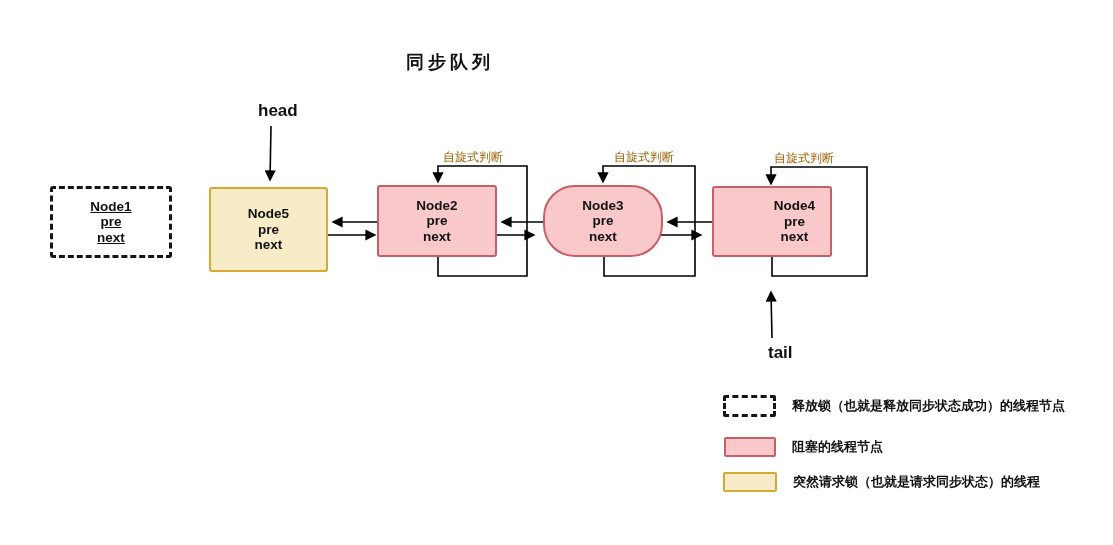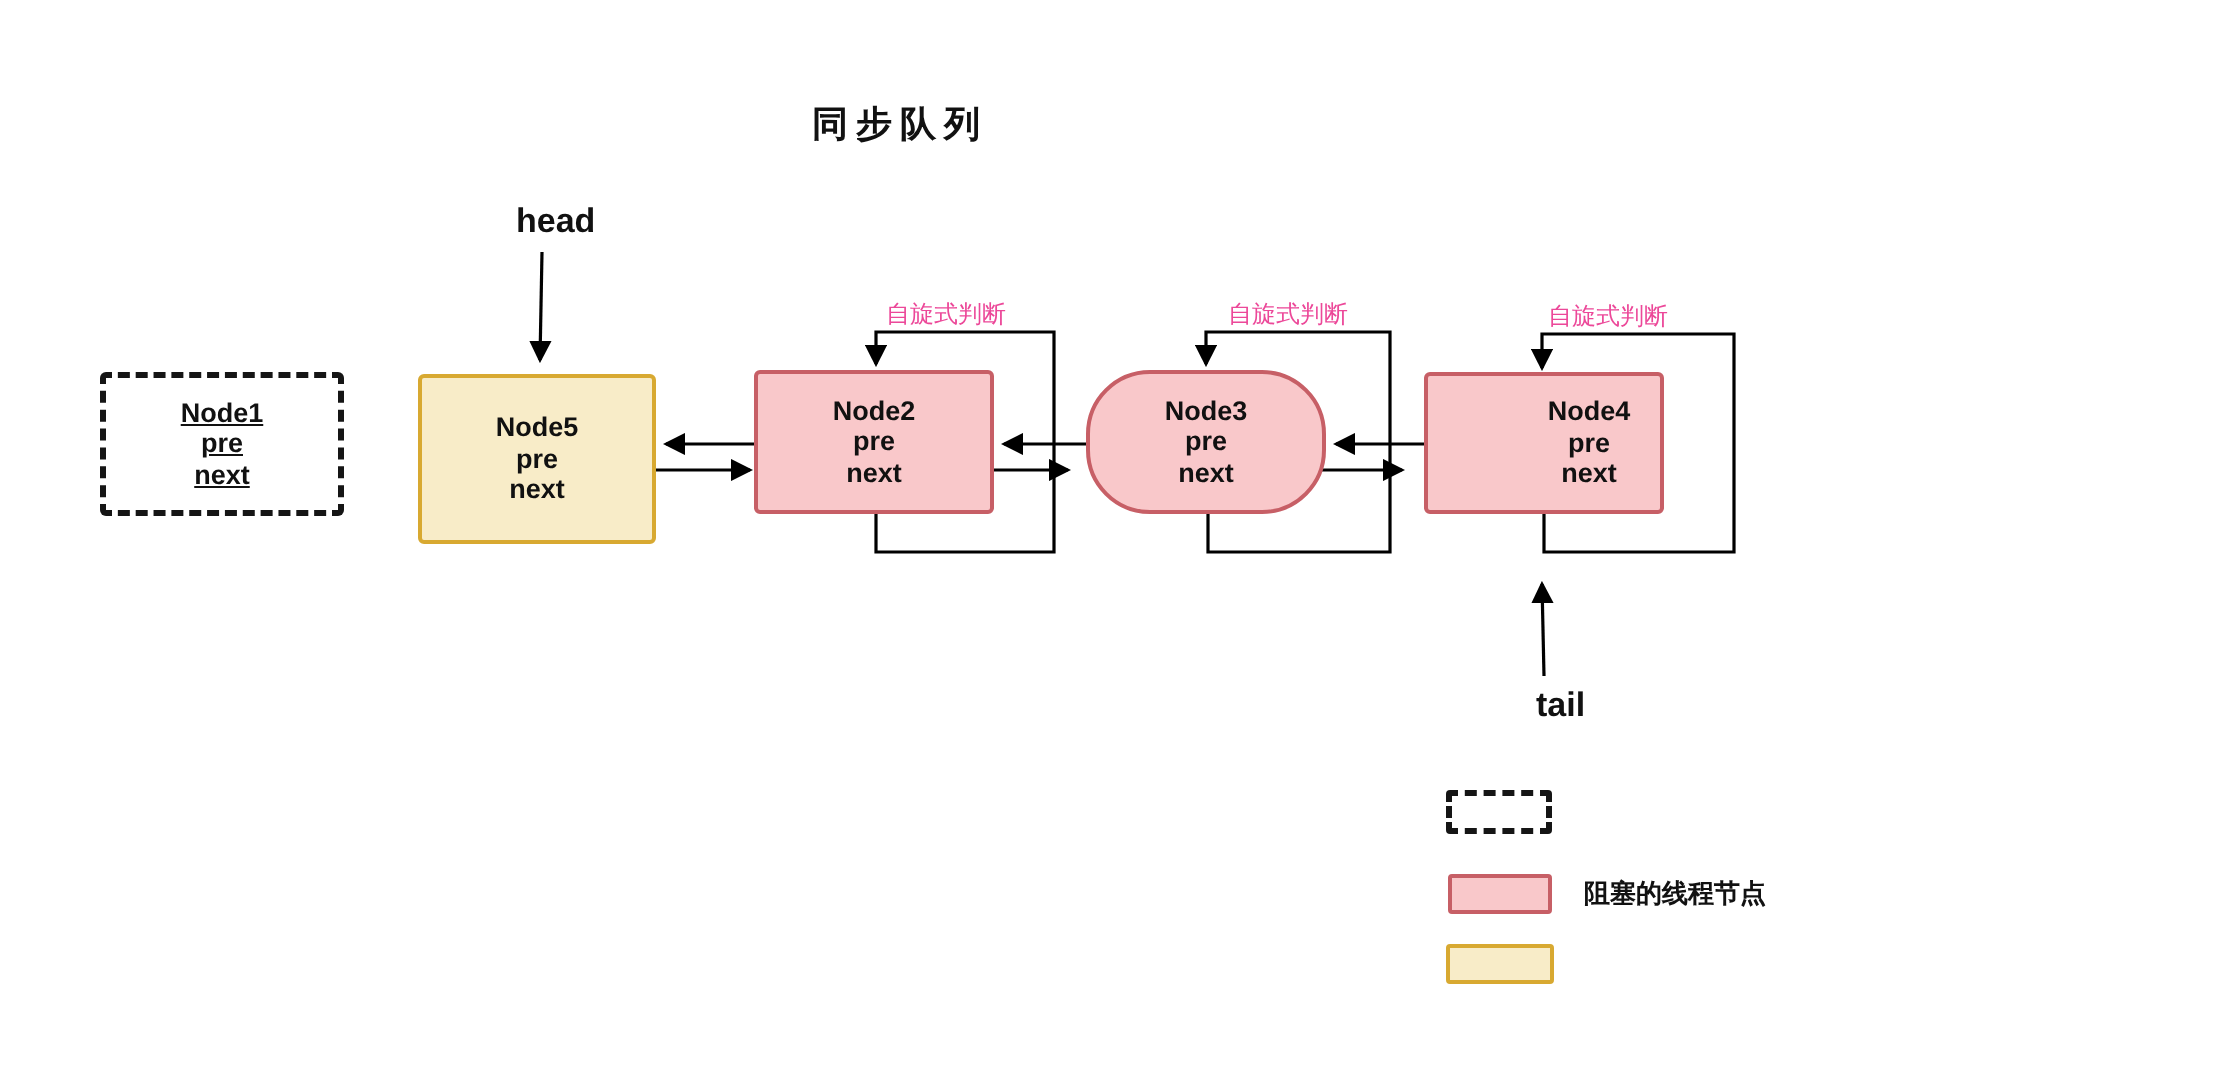--- a/index.html
+++ b/index.html
@@ -20,21 +20,21 @@
 
   .node{
     box-sizing:border-box;border-radius:3px;
     display:flex;flex-direction:column;justify-content:center;align-items:center;
     text-align:center;line-height:15.5px;font-size:13.5px;font-weight:bold;
   }
   .node.released{background:#ffffff;border:3px dashed #151515;}
   .node.blocked{background:#f9c8ca;border:2.5px solid #c75f66;}
   .node.requesting{background:#f8ecc8;border:2.5px solid #d8a931;}
 
-  .spin-label{font-size:12px;color:#ec4899;}
+  .spin-label{font-size:12px;color:#a16207;}
 
   .legend-row{display:flex;align-items:center;}
   .legend-swatch{box-sizing:border-box;border-radius:2px;flex:0 0 auto;}
   .legend-swatch.released{width:53px;height:22px;background:#fff;border:3px dashed #151515;}
   .legend-swatch.blocked{width:52px;height:20px;background:#f9c8ca;border:2.5px solid #c75f66;}
   .legend-swatch.requesting{width:54px;height:20px;background:#f8ecc8;border:2.5px solid #d8a931;}
   .legend-label{margin-left:16px;font-size:13px;font-weight:bold;white-space:nowrap;}
 </style>
 </head>
 <body>
@@ -98,20 +98,22 @@
 </div>
 
 <div class="abs node blocked" style="left:712px;top:186px;width:120px;height:71px;padding-left:45px;">
   <div>Node4</div>
   <div>pre</div>
   <div>next</div>
 </div>
 
 <div class="abs legend-row" style="left:723px;top:395px;">
   <div class="legend-swatch released"></div>
+  <div class="legend-label">释放锁（也就是释放同步状态成功）的线程节点</div>
 </div>
 <div class="abs legend-row" style="left:724px;top:437px;">
   <div class="legend-swatch blocked"></div>
   <div class="legend-label">阻塞的线程节点</div>
 </div>
 <div class="abs legend-row" style="left:723px;top:472px;">
   <div class="legend-swatch requesting"></div>
+  <div class="legend-label">突然请求锁（也就是请求同步状态）的线程</div>
 </div>
 
 </body></html>

